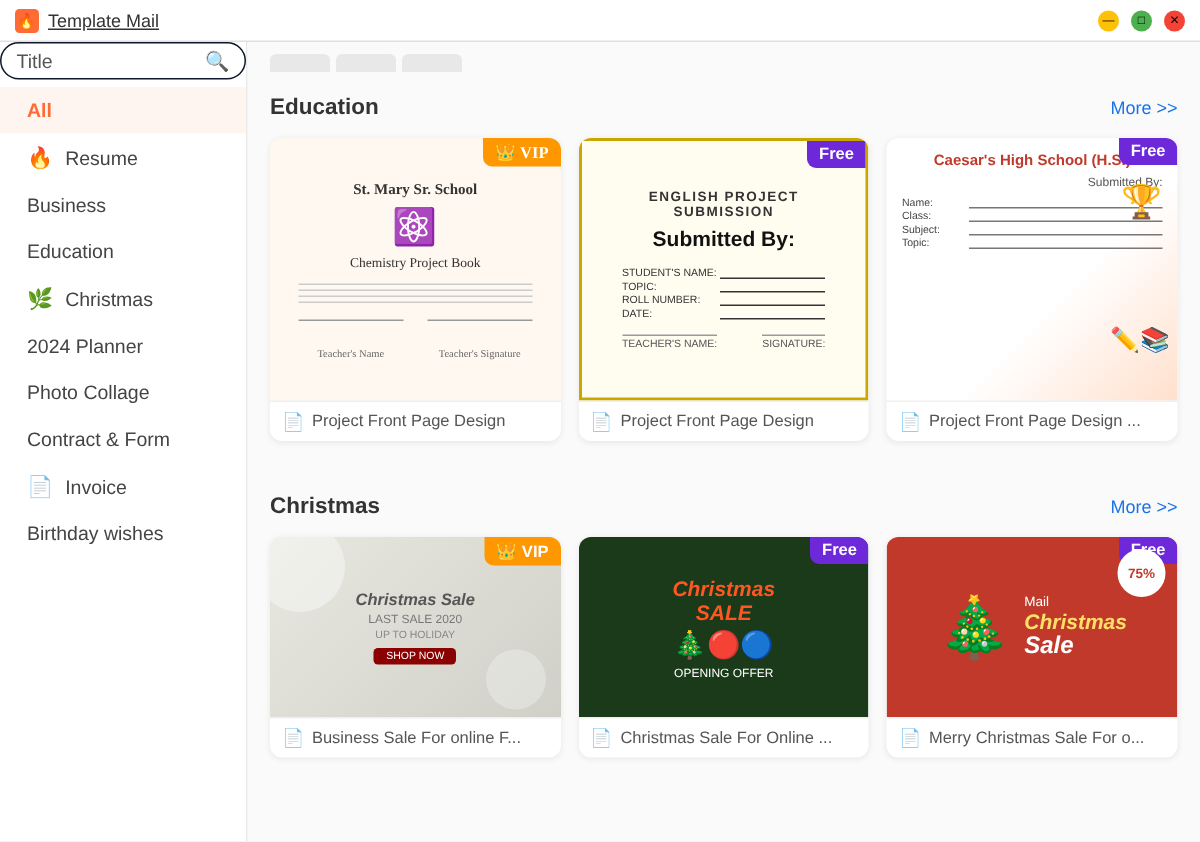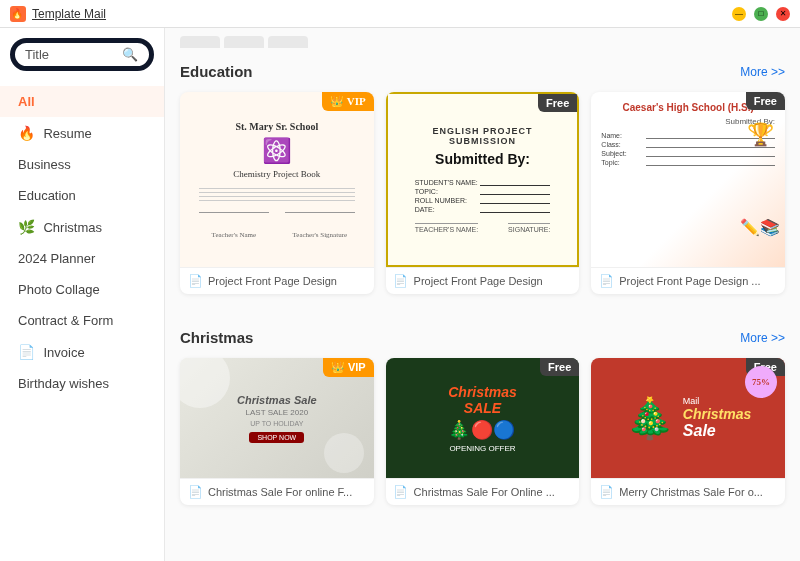--- a/index.html
+++ b/index.html
@@ -42,22 +42,21 @@
     
     .sidebar {
       width: 165px;
       background: #fff;
       border-right: 1px solid #e8e8e8;
       display: flex;
       flex-direction: column;
       overflow-y: auto;
     }
     .search-box {
-      margin: 10px;
-      border: 5px solid #0f172a;
+      border: 1px solid #0f172a;
       border-radius: 20px;
       display: flex;
       align-items: flex-start;
       padding: 4px 10px;
       gap: 6px;
     }
     .search-box input {
       border: none; outline: none; font-size: 13px; color: #555; width: 100%; background: transparent;
     }
     .search-icon-svg { color: #aaa; font-size: 13px; flex-shrink: 0; }
@@ -169,21 +168,21 @@
       position: absolute;
       top: 0;
       right: 0;
       padding: 3px 8px;
       font-size: 11px;
       font-weight: 700;
       color: #fff;
       border-radius: 0 0 0 6px;
     }
     .badge-vip { background: #ff9800; }
-    .badge-free { background: #404040; }
+    .badge-free { background: #6d28d9; }
 
     .card-footer {
       padding: 6px 8px;
       font-size: 11px;
       color: #555;
       display: flex;
       align-items: center;
       gap: 5px;
       border-top: 1px solid #f0f0f0;
     }
@@ -285,21 +284,21 @@
       justify-content: center;
       padding: 8px;
       position: relative;
       overflow: hidden;
     }
     .xmas-card-3 .xmas3-tree { font-size: 40px; }
     .xmas-card-3 .xmas3-text { margin-left: 8px; }
     .xmas-card-3 .xmas3-merry { font-size: 9px; color: #fff; }
     .xmas-card-3 .xmas3-title { font-size: 14px; font-weight: bold; color: #ffe066; font-style: italic; }
     .xmas-card-3 .xmas3-sale { font-size: 16px; font-weight: bold; color: #fff; font-style: italic; }
-    .xmas3-badge { position: absolute; top: 8px; right: 8px; background: #f0abfc; border-radius: 50%; width: 32px; height: 32px; display: flex; align-items: center; justify-content: center; font-size: 9px; font-weight: bold; color: #c0392b; font-family: Liberation Serif, serif; }
+    .xmas3-badge { position: absolute; top: 8px; right: 8px; background: #ffffff; border-radius: 50%; width: 32px; height: 32px; display: flex; align-items: center; justify-content: center; font-size: 9px; font-weight: bold; color: #c0392b; }
 
     .xmas-card-heights .card-img { height: 120px; }
   </style>
 </head>
 <body>
 
 <div class="titlebar">
   <div class="titlebar-left">
     <div class="app-icon">🔥</div>
     <span class="titlebar-title">Template Mail</span>
@@ -504,21 +503,21 @@
                 <div style="position:absolute;width:40px;height:40px;border-radius:50%;background:rgba(255,255,255,0.3);bottom:5px;right:10px;"></div>
               </div>
               <div class="xmas-title">Christmas Sale</div>
               <div class="xmas-sub">LAST SALE 2020</div>
               <div class="xmas-detail">UP TO HOLIDAY</div>
               <div class="sale-btn">SHOP NOW</div>
             </div>
           </div>
           <div class="card-footer">
             <span class="card-footer-icon">📄</span>
-            <span>Christmas Sale For online F...</span>
+            <span>Business Sale For online F...</span>
           </div>
         </div>
 
         <div class="card">
           <div class="card-img" style="height:120px;">
             <div class="xmas-card-2" style="height:120px;">
               <div class="card-badge badge-free">Free</div>
               <div class="xmas2-sale">Christmas<br>SALE</div>
               <div class="xmas2-balls">🎄🔴🔵</div>
               <div class="xmas2-percent">OPENING OFFER</div>

